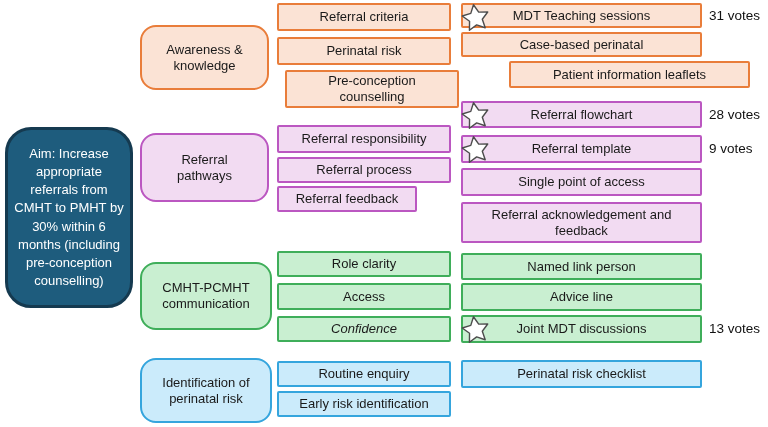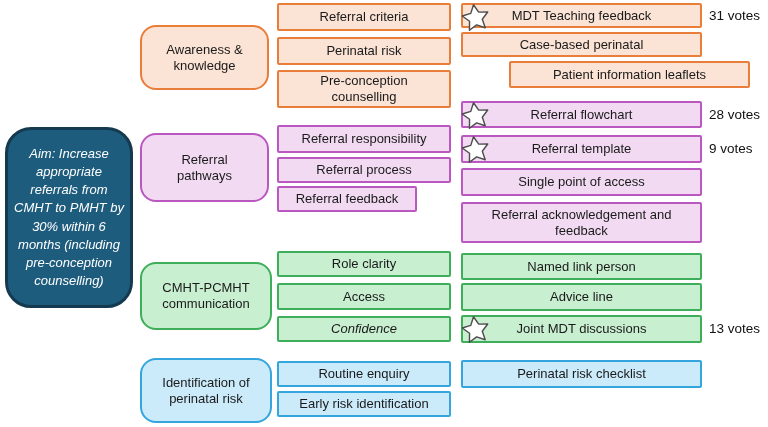--- a/index.html
+++ b/index.html
@@ -32,51 +32,51 @@
     position:absolute;left:709px;font-size:13.5px;color:#111111;
     white-space:nowrap;line-height:15px;
   }
   .narrow-label{display:inline-block;max-width:80px;}
 </style>
 </head>
 <body>
 
 <div class="canvas">
 
-  <div class="box aim" style="left:5px;top:127px;width:128px;height:181px;font-style:italic;">Aim: Increase appropriate referrals from CMHT to PMHT by 30% within 6 months (including pre-conception counselling)</div>
+  <div class="box aim" style="left:5px;top:127px;width:128px;height:181px;">Aim: Increase appropriate referrals from CMHT to PMHT by 30% within 6 months (including pre-conception counselling)</div>
 
   <div class="box primary orange" style="left:140px;top:25px;width:129px;height:65px;">Awareness &amp; knowledge</div>
   <div class="box primary pink" style="left:140px;top:133px;width:129px;height:69px;">
     <span class="narrow-label">Referral pathways</span>
   </div>
   <div class="box primary green" style="left:140px;top:262px;width:132px;height:68px;">CMHT-PCMHT communication</div>
   <div class="box primary blue" style="left:140px;top:358px;width:132px;height:65px;">Identification of perinatal risk</div>
 
   <div class="box orange" style="left:277px;top:3px;width:174px;height:28px;">Referral criteria</div>
   <div class="box orange" style="left:277px;top:37px;width:174px;height:28px;">Perinatal risk</div>
-  <div class="box orange" style="left:277px;top:70px;width:174px;height:38px;">Pre-conception counselling</div>
+  <div class="box orange" style="left:285px;top:70px;width:174px;height:38px;">Pre-conception counselling</div>
 
   <div class="box pink" style="left:277px;top:125px;width:174px;height:28px;">Referral responsibility</div>
   <div class="box pink" style="left:277px;top:157px;width:174px;height:26px;">Referral process</div>
   <div class="box pink" style="left:277px;top:186px;width:140px;height:26px;">Referral feedback</div>
 
   <div class="box green" style="left:277px;top:251px;width:174px;height:26px;">Role clarity</div>
   <div class="box green" style="left:277px;top:283px;width:174px;height:27px;">Access</div>
   <div class="box green" style="left:277px;top:316px;width:174px;height:26px;font-style:italic;">Confidence</div>
 
   <div class="box blue" style="left:277px;top:361px;width:174px;height:26px;">Routine enquiry</div>
   <div class="box blue" style="left:277px;top:391px;width:174px;height:26px;">Early risk identification</div>
 
   <div class="box orange" style="left:461px;top:3px;width:241px;height:25px;">
     <span class="star">
       <svg viewBox="0 0 24 24">
           <polygon points="12,2 15.09,8.26 22,9.27 17,14.14 18.18,21.02 12,17.77 5.82,21.02 7,14.14 2,9.27 8.91,8.26" fill="#ffffff" stroke="#4d4d4d" stroke-width="1.1" stroke-linejoin="round"></polygon>
         </svg>
     </span>
-    <span>MDT Teaching feedback</span>
+    <span>MDT Teaching sessions</span>
   </div>
   <div class="box orange" style="left:461px;top:32px;width:241px;height:25px;">Case-based perinatal</div>
   <div class="box orange" style="left:461px;top:61px;width:241px;height:27px;margin-left:48px;">Patient information leaflets</div>
 
   <div class="box pink" style="left:461px;top:101px;width:241px;height:27px;">
     <span class="star">
       <svg viewBox="0 0 24 24">
           <polygon points="12,2 15.09,8.26 22,9.27 17,14.14 18.18,21.02 12,17.77 5.82,21.02 7,14.14 2,9.27 8.91,8.26" fill="#ffffff" stroke="#4d4d4d" stroke-width="1.1" stroke-linejoin="round"></polygon>
         </svg>
     </span>

